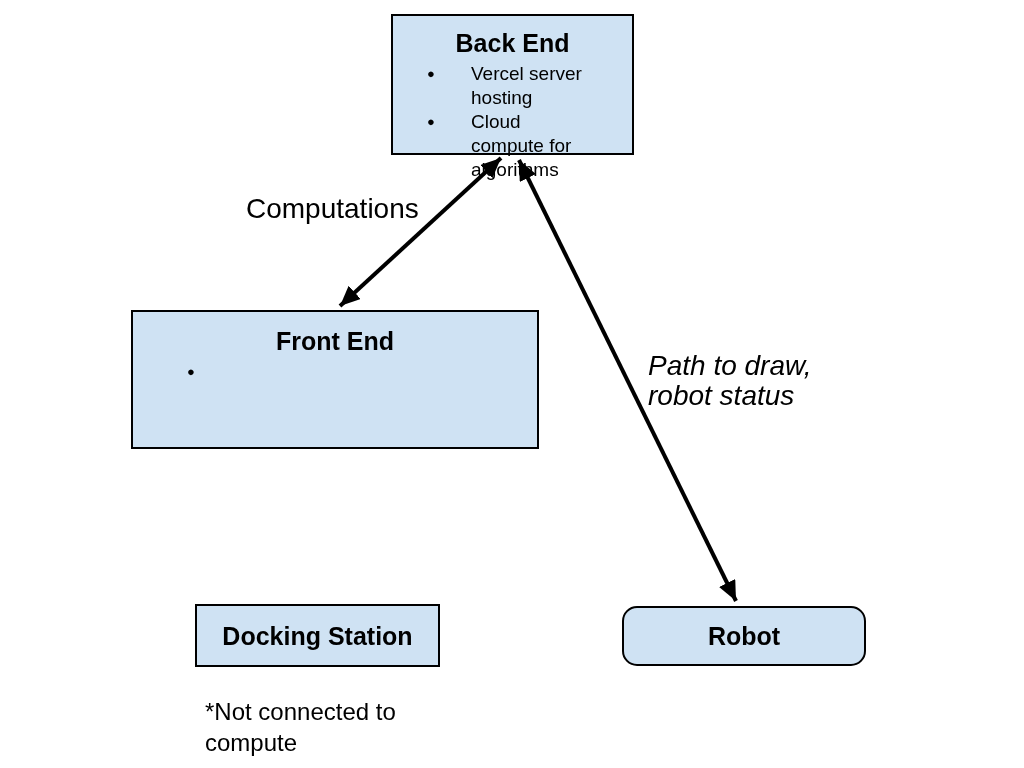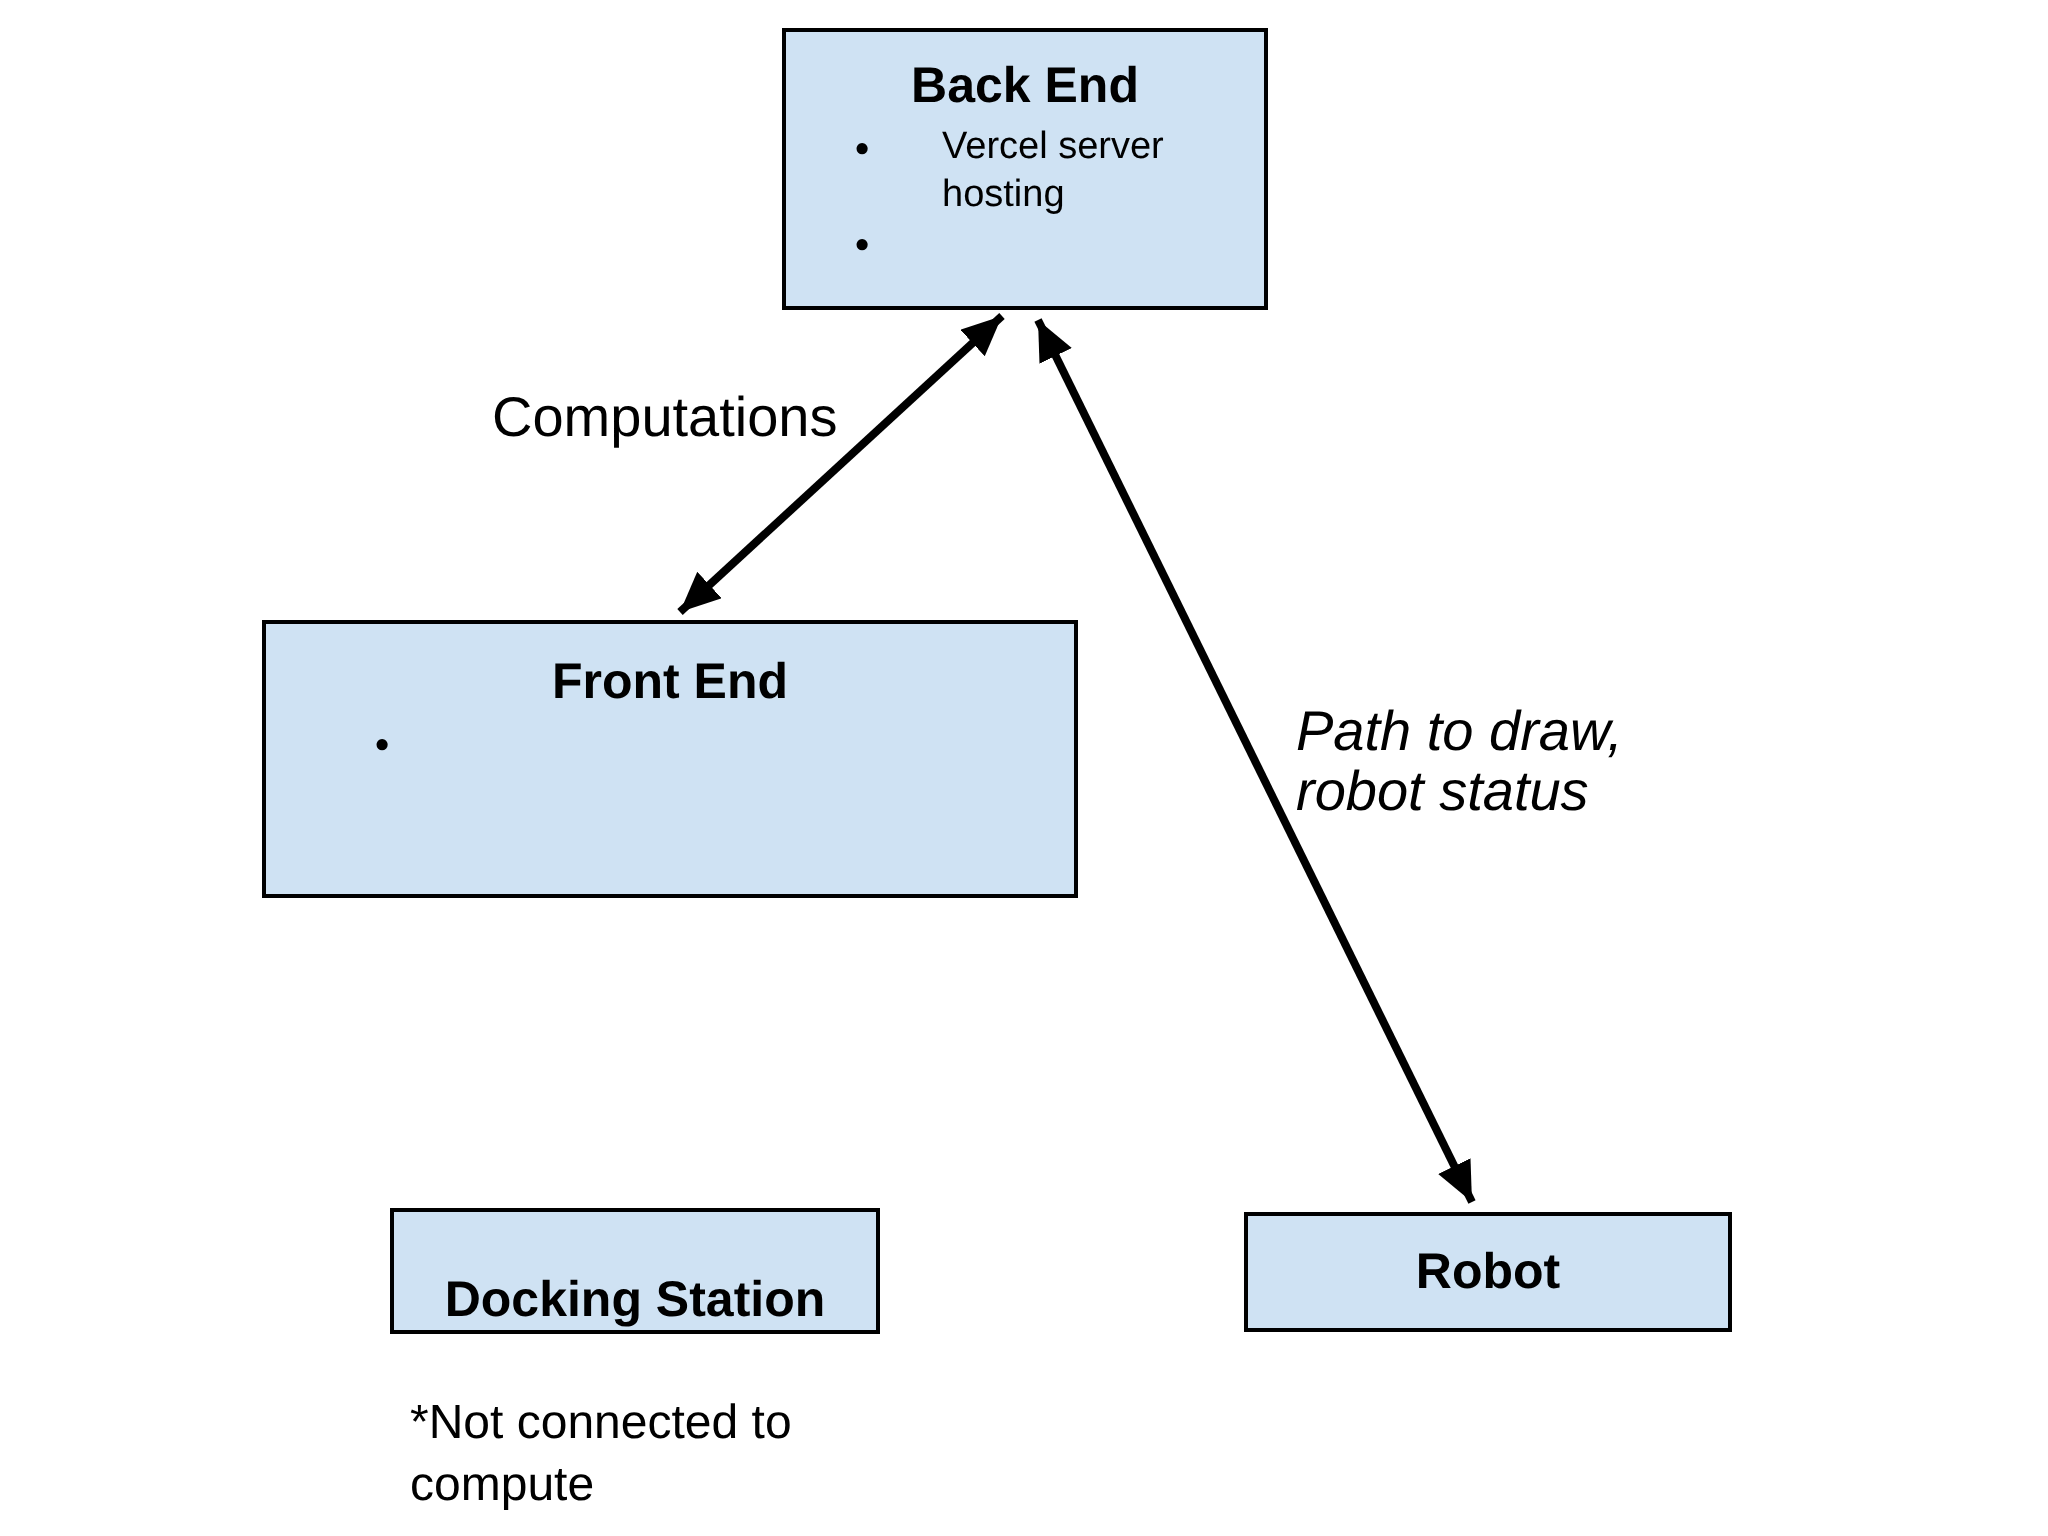--- a/index.html
+++ b/index.html
@@ -41,22 +41,22 @@
     border: 2px solid var(--node-border);
   }
   .node-title {
     font-size: 25px;
     font-weight: bold;
     text-align: center;
     line-height: 30px;
   }
   .node-back-end { left: 391px; top: 14px; width: 243px; height: 141px; padding-top: 12px; }
   .node-front-end { left: 131px; top: 310px; width: 408px; height: 139px; padding-top: 14px; }
-  .node-docking-station { left: 195px; top: 604px; width: 245px; height: 63px; display: flex; align-items: flex-end; justify-content: center; }
-  .node-robot { left: 622px; top: 606px; width: 244px; height: 60px; display: flex; align-items: center; justify-content: center; }
+  .node-docking-station { left: 195px; top: 604px; width: 245px; height: 63px; display: flex; align-items: center; justify-content: center; }
+  .node-robot { left: 622px; top: 606px; width: 244px; height: 60px; display: flex; align-items: center; justify-content: center; border-radius: 15px; }
   .bullets { margin-top: 4px; }
   .bullet-row { display: flex; align-items: flex-start; }
   .bullet-glyph {
     font-size: 13px;
     line-height: 24px;
     flex: 0 0 auto;
     text-align: center;
   }
   .node-back-end .bullet-row { padding-left: 30px; }
   .node-back-end .bullet-glyph { width: 16px; margin-right: 32px; }
@@ -100,20 +100,21 @@
 
   <div class="node node-back-end">
     <div class="node-title">Back End</div>
     <div class="bullets">
       <div class="bullet-row">
         <span class="bullet-glyph">●</span>
         <span class="bullet-text">Vercel server hosting</span>
       </div>
       <div class="bullet-row">
         <span class="bullet-glyph">●</span>
+        <span class="bullet-text">Cloud compute for algorithms</span>
       </div>
     </div>
   </div>
 
   <div class="node node-front-end">
     <div class="node-title">Front End</div>
     <div class="bullets">
       <div class="bullet-row">
         <span class="bullet-glyph">●</span>
       </div>

